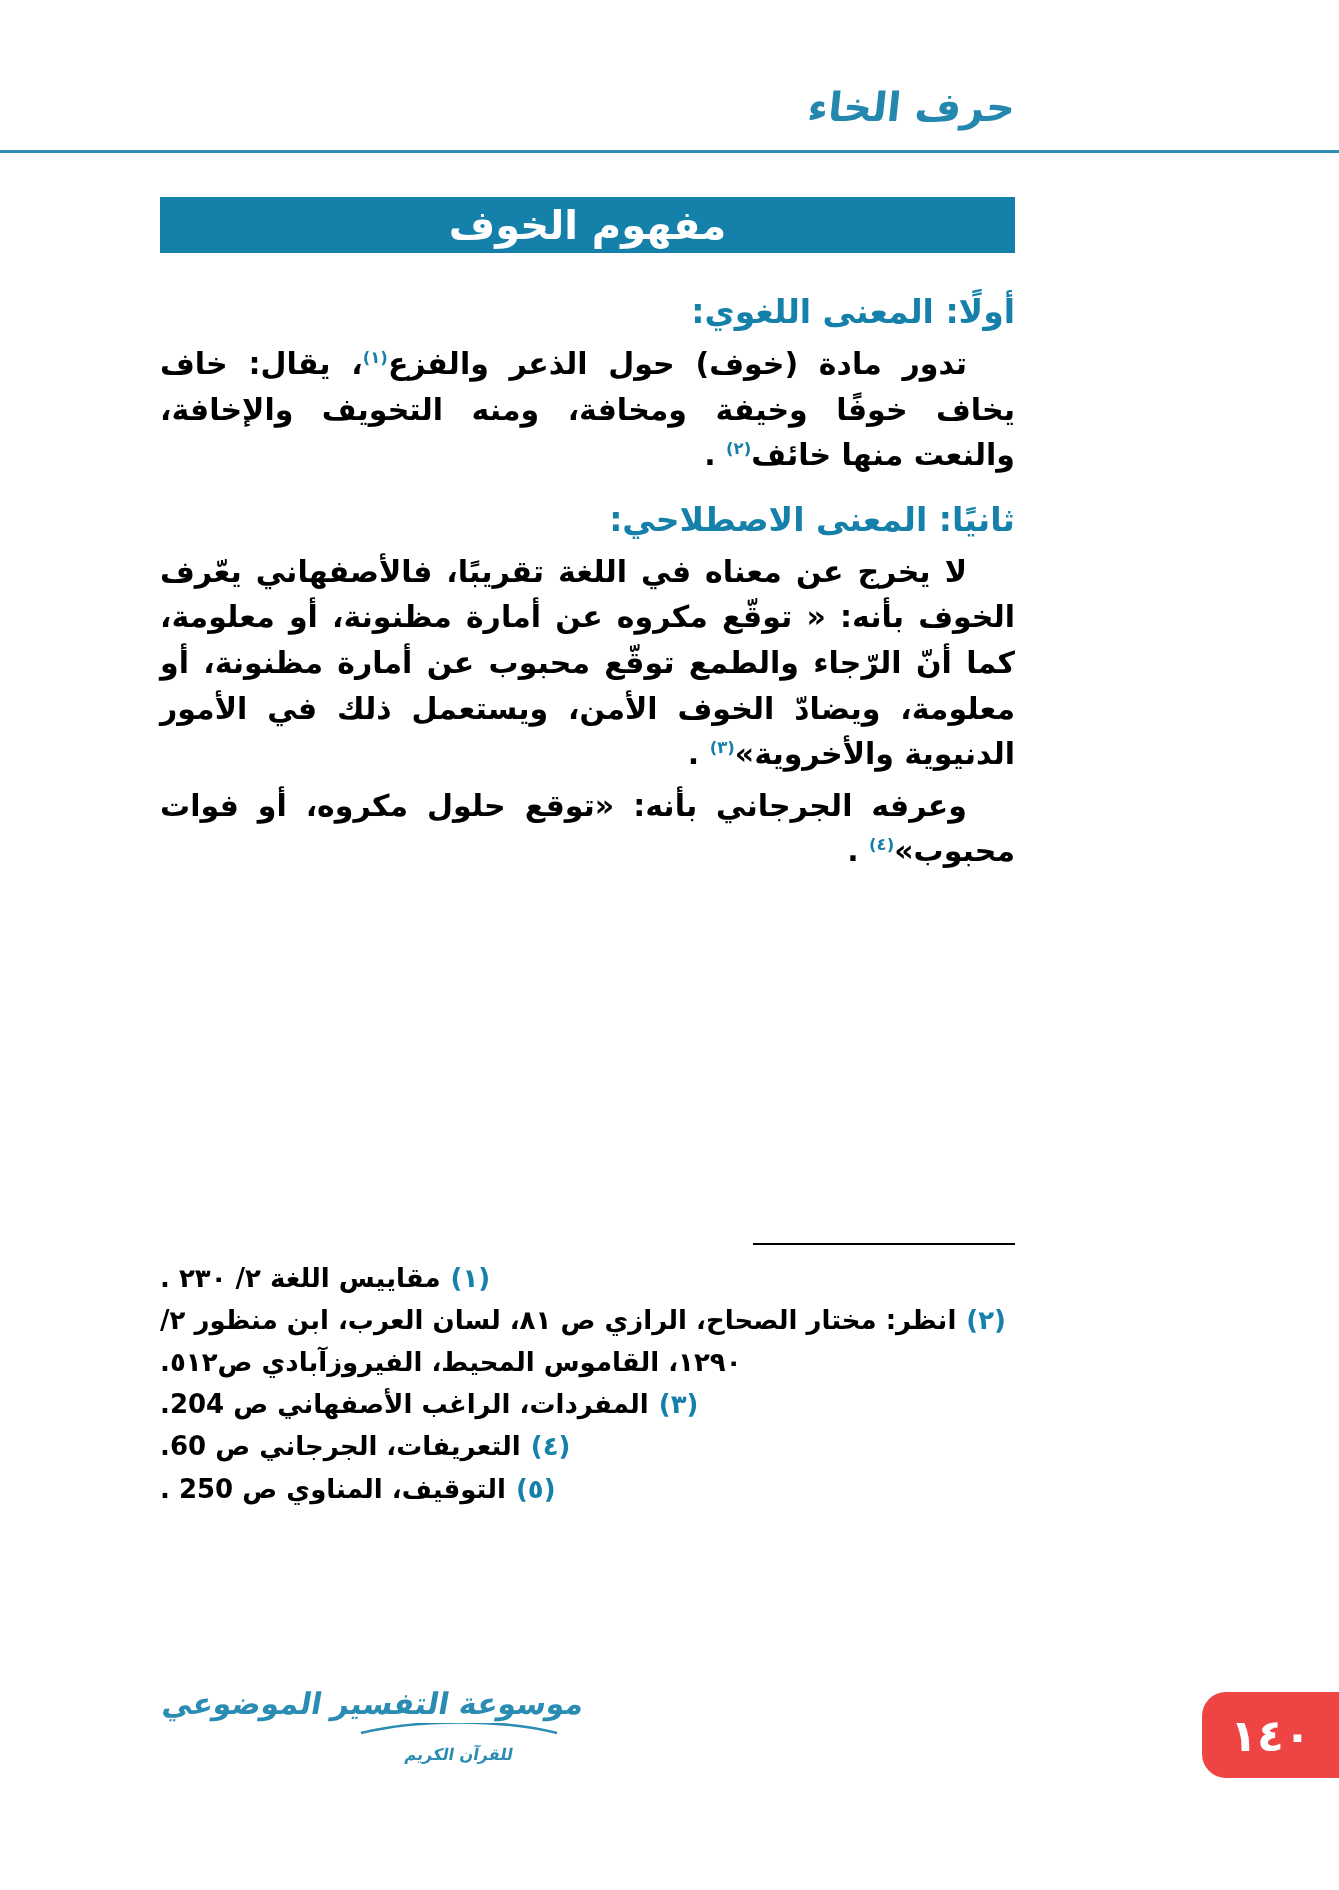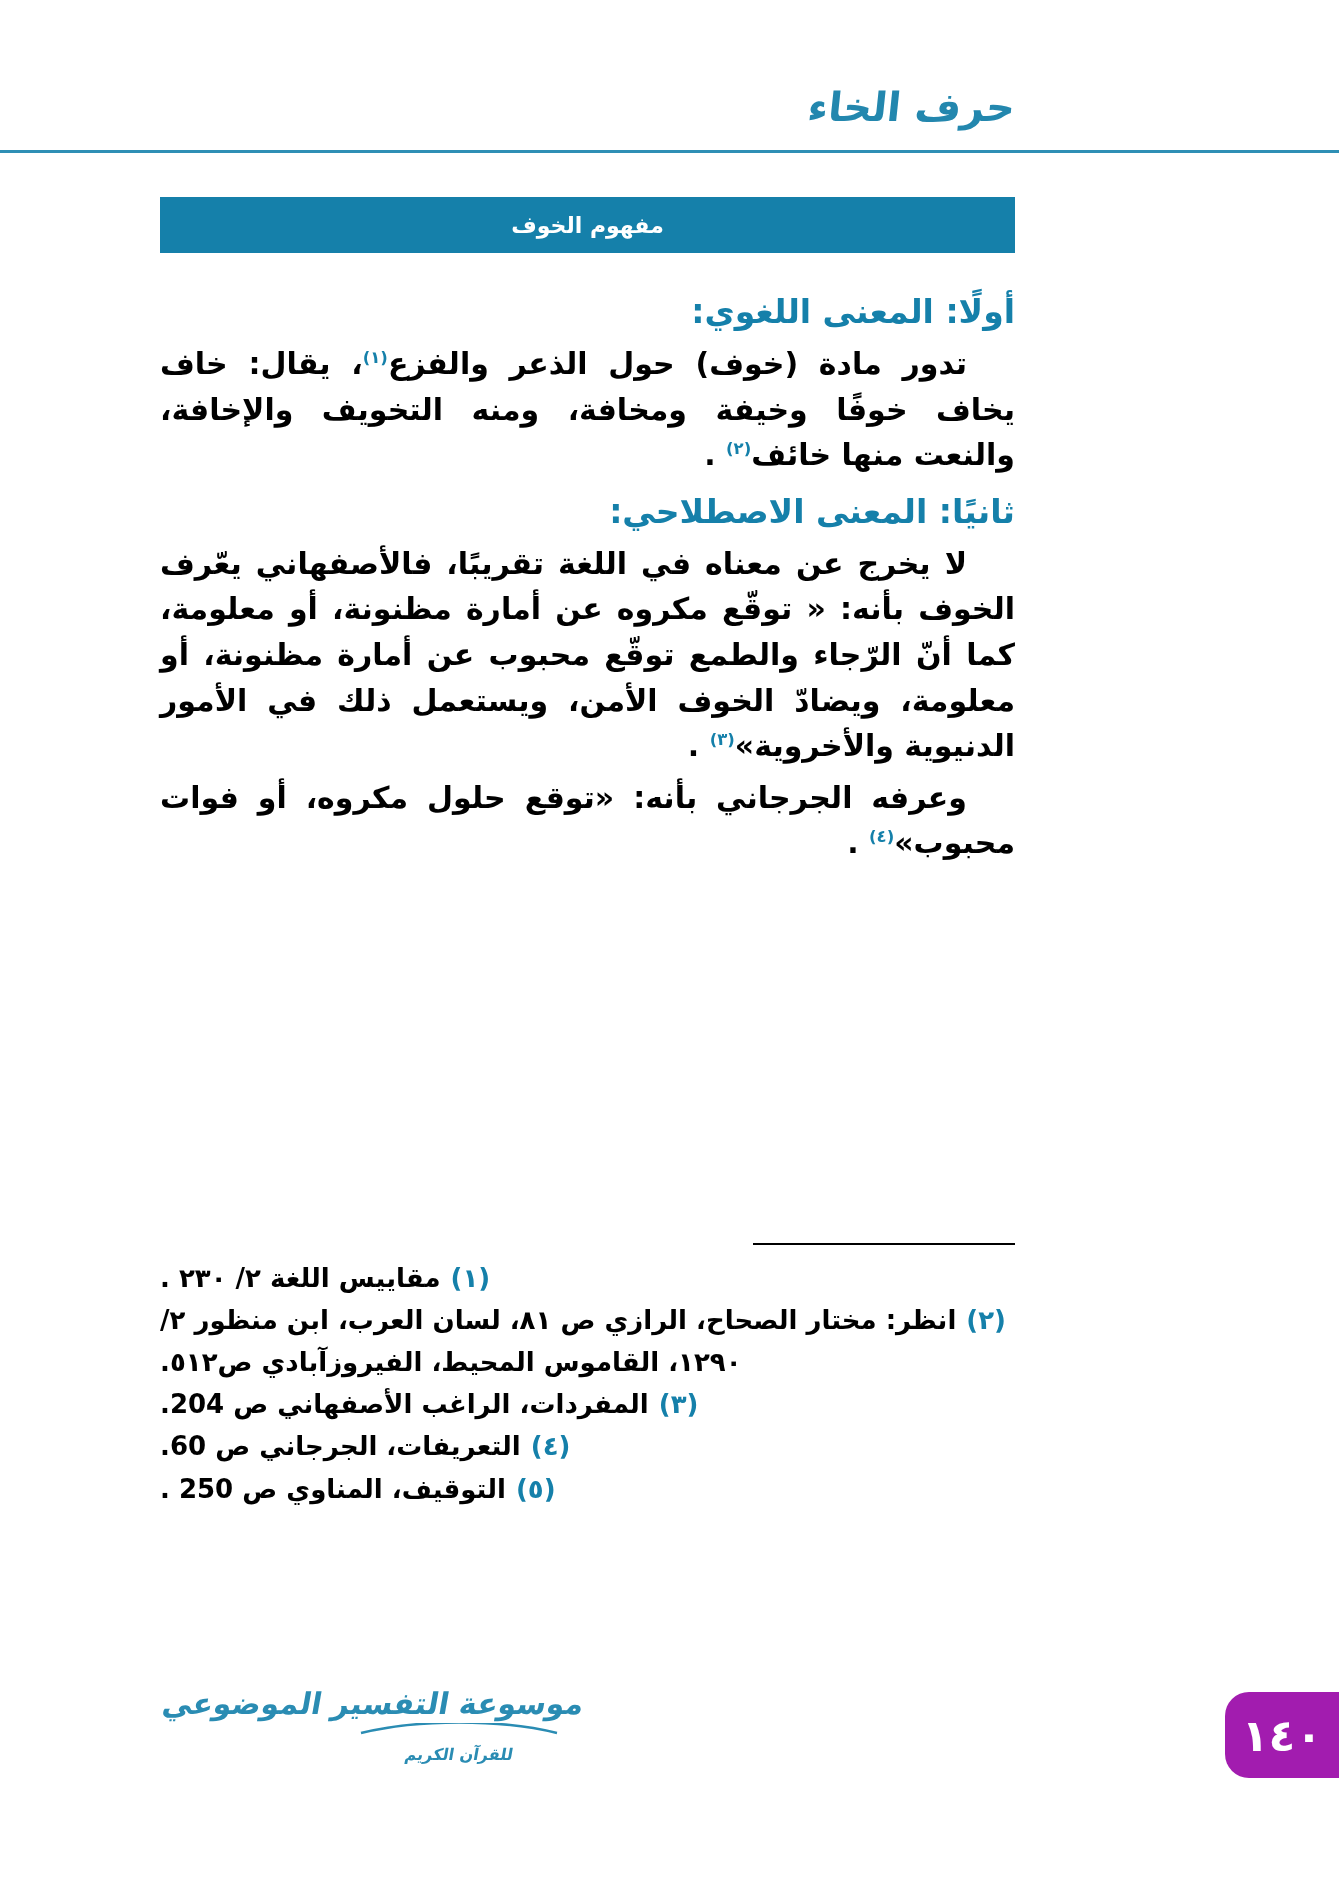--- a/index.html
+++ b/index.html
@@ -28,35 +28,35 @@
   }
 
   
   .banner {
     position:absolute; top:197px; left:160px; right:324px;
     height:56px;
     background:#1580aa;
     display:flex; align-items:center; justify-content:center;
   }
   .banner span {
-    color:#ffffff; font-size:22px; font-weight:bold;
+    color:#ffffff; font-size:40px; font-weight:bold;
   }
 
   
   .content {
     position:absolute; top:278px; left:160px; right:324px;
     text-align:justify;
   }
   .content h2 {
     margin:14px 0 10px 0;
     color:#1580aa;
     font-size:33px; font-weight:bold;
     text-align:right;
   }
-  .content h2.second { margin-top:14px; }
+  .content h2.second { margin-top:22px; }
   .content p {
     margin:6px 0;
     font-size:30px; font-weight:bold;
     line-height:1.52;
     text-indent:48px;
     text-align:justify;
   }
   sup.fn-ref {
     color:#1580aa;
     font-size:0.55em;
@@ -98,22 +98,22 @@
     display:block;
     font-size:16px; font-weight:bold;
     margin-top:8px;
     transform:skewX(-10deg);
   }
   .logo svg { display:block; margin:2px auto 0 auto; }
 
   
   .page-tab {
     position:absolute; top:1692px; right:0;
-    width:114px; height:86px;
-    background:#a21caf;
+    width:137px; height:86px;
+    background:#ef4444;
     border-radius:24px 0 0 24px;
     display:flex; align-items:center; justify-content:center;
     color:#ffffff;
     font-size:44px; font-weight:bold;
   }
 </style>
 </head>
 <body>
 
 <div class="page">

